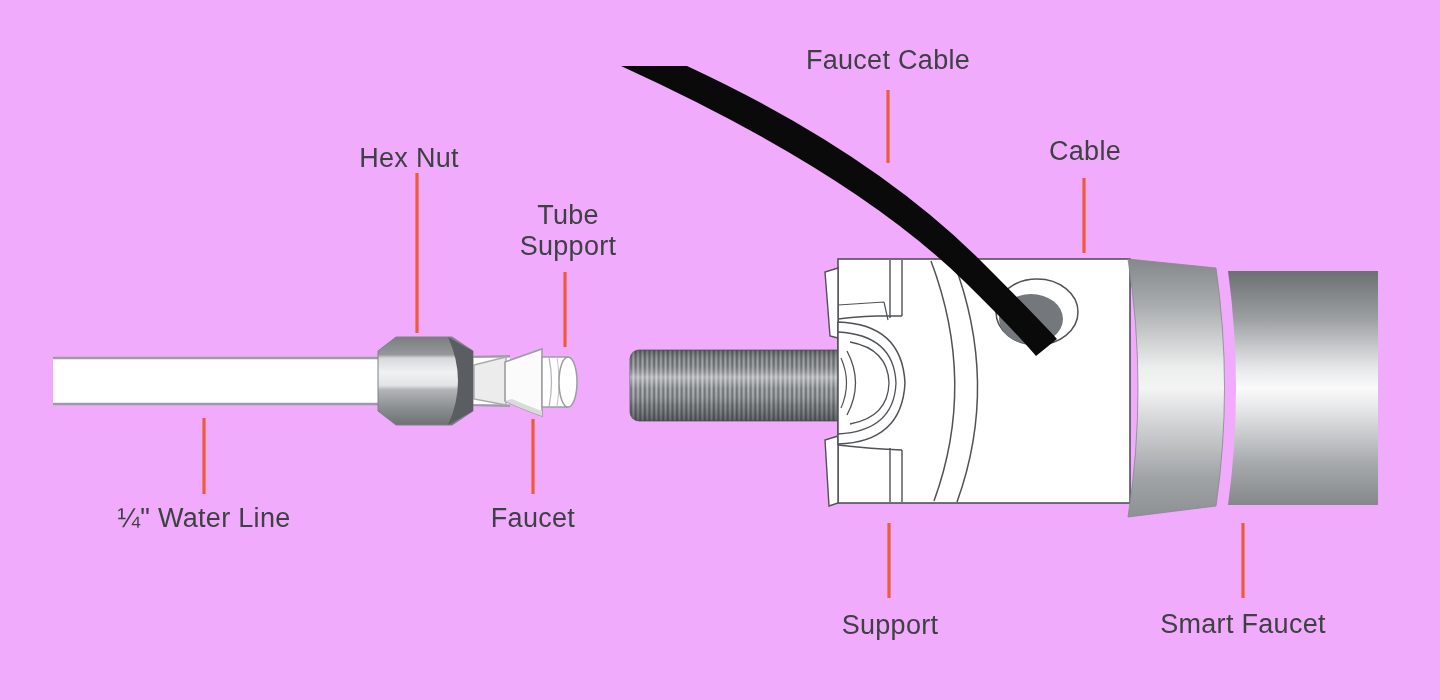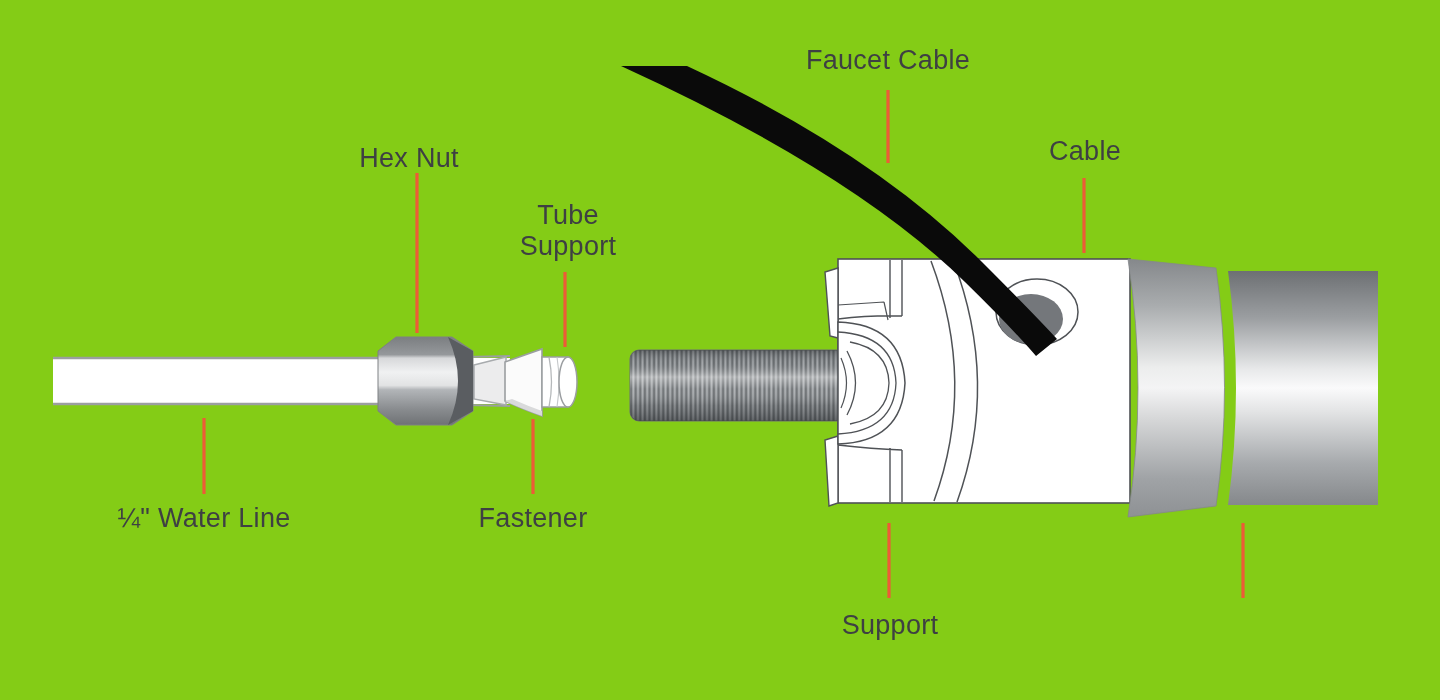--- a/index.html
+++ b/index.html
@@ -1,16 +1,16 @@
 <!DOCTYPE html>
 <html><head>
 <meta charset="utf-8">
 <style>
   html,body{margin:0;padding:0;background:#ffffff;}
-  .stage{position:relative;width:1440px;height:700px;background:#84cc16;overflow:hidden;
+  .stage{position:relative;width:1440px;height:700px;background:#f0abfc;overflow:hidden;
          font-family:"Liberation Sans",sans-serif;}
   .stage svg{position:absolute;left:0;top:0;}
   .label{position:absolute;transform:translateX(-50%);
          font:400 27px/1.15 "Liberation Sans",sans-serif;
          color:#3e4043;letter-spacing:.3px;white-space:nowrap;text-align:center;}
   #lbl-faucet-cable{left:888px;top:45px}
   #lbl-spacer{left:1085px;top:136px}
   #lbl-hex-nut{left:409px;top:143px}
   #lbl-tube-support{left:568px;top:200px;white-space:normal;width:150px}
   #lbl-water-line{left:204px;top:503px}
@@ -141,16 +141,17 @@
       <line x1="889" y1="523" x2="889" y2="598"></line>
       <line x1="1243" y1="523" x2="1243" y2="598"></line>
     </g>
   </svg>
 
   <div class="label" id="lbl-faucet-cable">Faucet Cable</div>
   <div class="label" id="lbl-spacer">Cable</div>
   <div class="label" id="lbl-hex-nut">Hex Nut</div>
   <div class="label" id="lbl-tube-support">Tube Support</div>
   <div class="label" id="lbl-water-line">¼" Water Line</div>
-  <div class="label" id="lbl-ferrule">Fastener</div>
+  <div class="label" id="lbl-ferrule">Faucet</div>
   <div class="label" id="lbl-fastener">Support</div>
+  <div class="label" id="lbl-smart-faucet">Smart Faucet</div>
 
 </div>
 
 </body></html>

